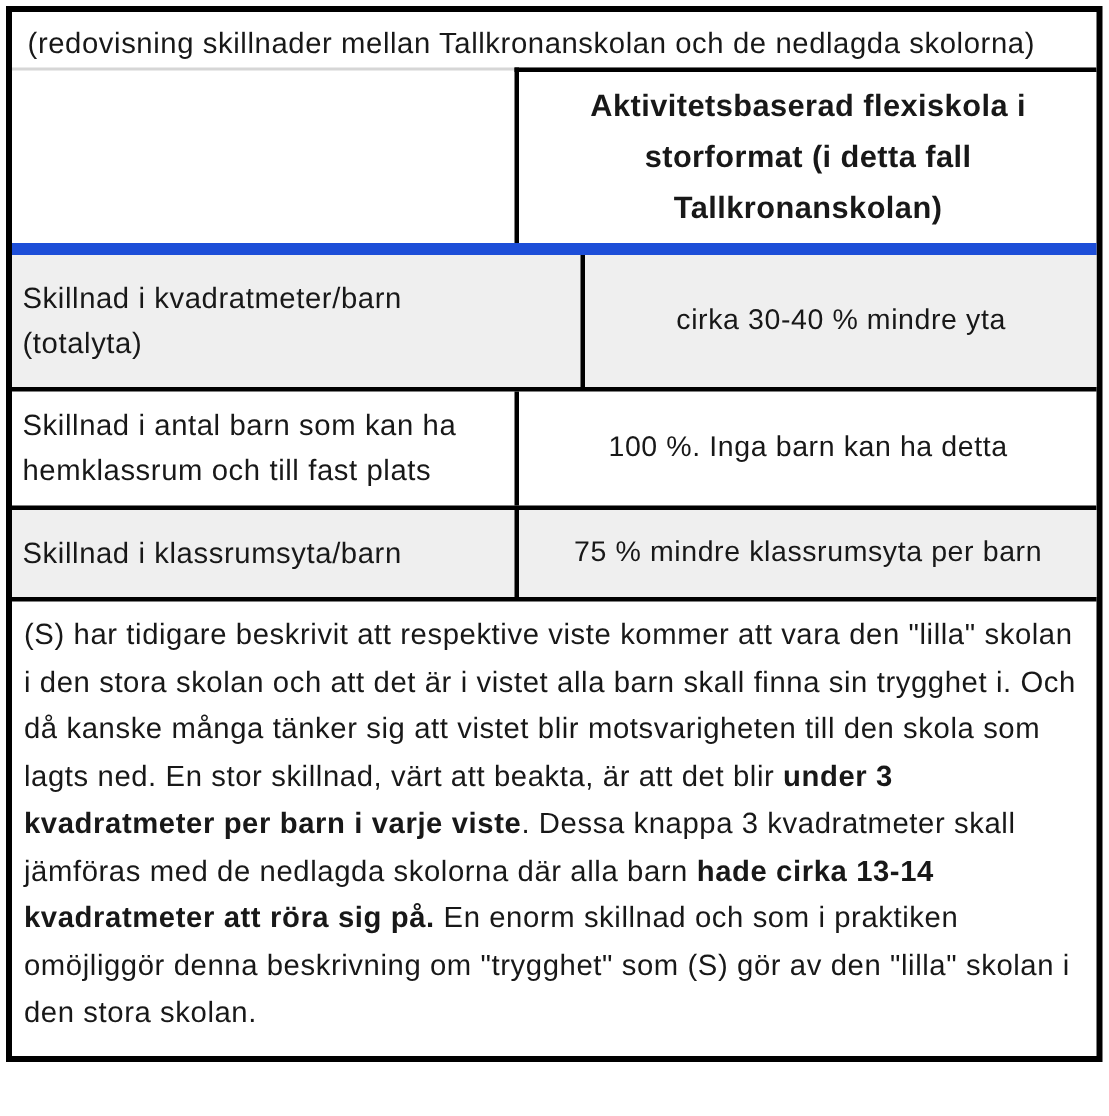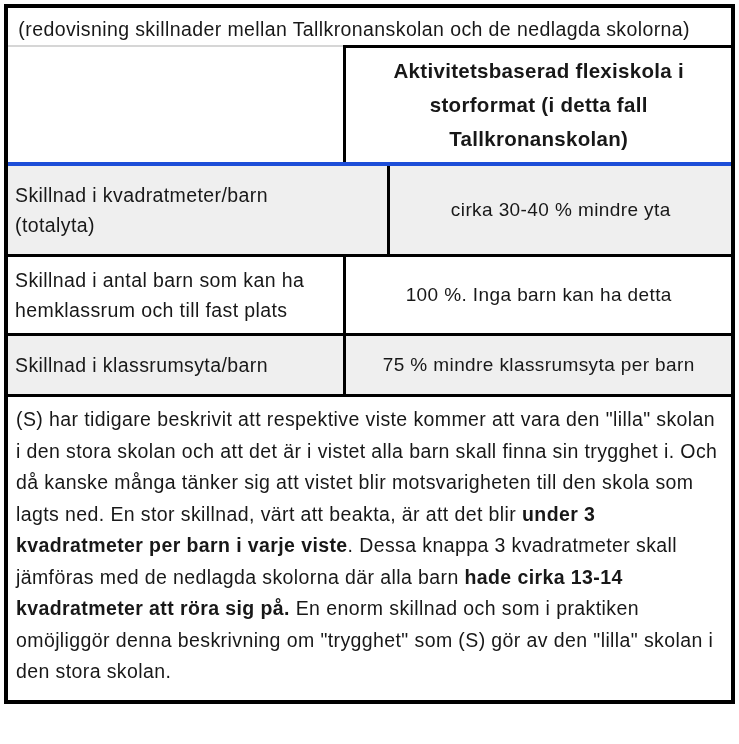--- a/index.html
+++ b/index.html
@@ -35,21 +35,21 @@
     font-size: 19.5px;
     line-height: 31px;
     letter-spacing: 0.4px;
     text-align: right;
   }
   .subtitle-row .txt { display: block; max-width: 675px; }
 
   .header-row {
     display: flex;
     min-height: 106px;
-    border-bottom: 4px solid #1d4ed8;
+    border-bottom: 8px solid #1d4ed8;
   }
   .cell-blank { flex: 0 0 46.4%; }
   .cell-colhead {
     flex: 1;
     margin-top: -2px;
     border-top: 3px solid #000000;
     border-left: 3px solid #000000;
     display: flex;
     align-items: center;
     justify-content: center;

